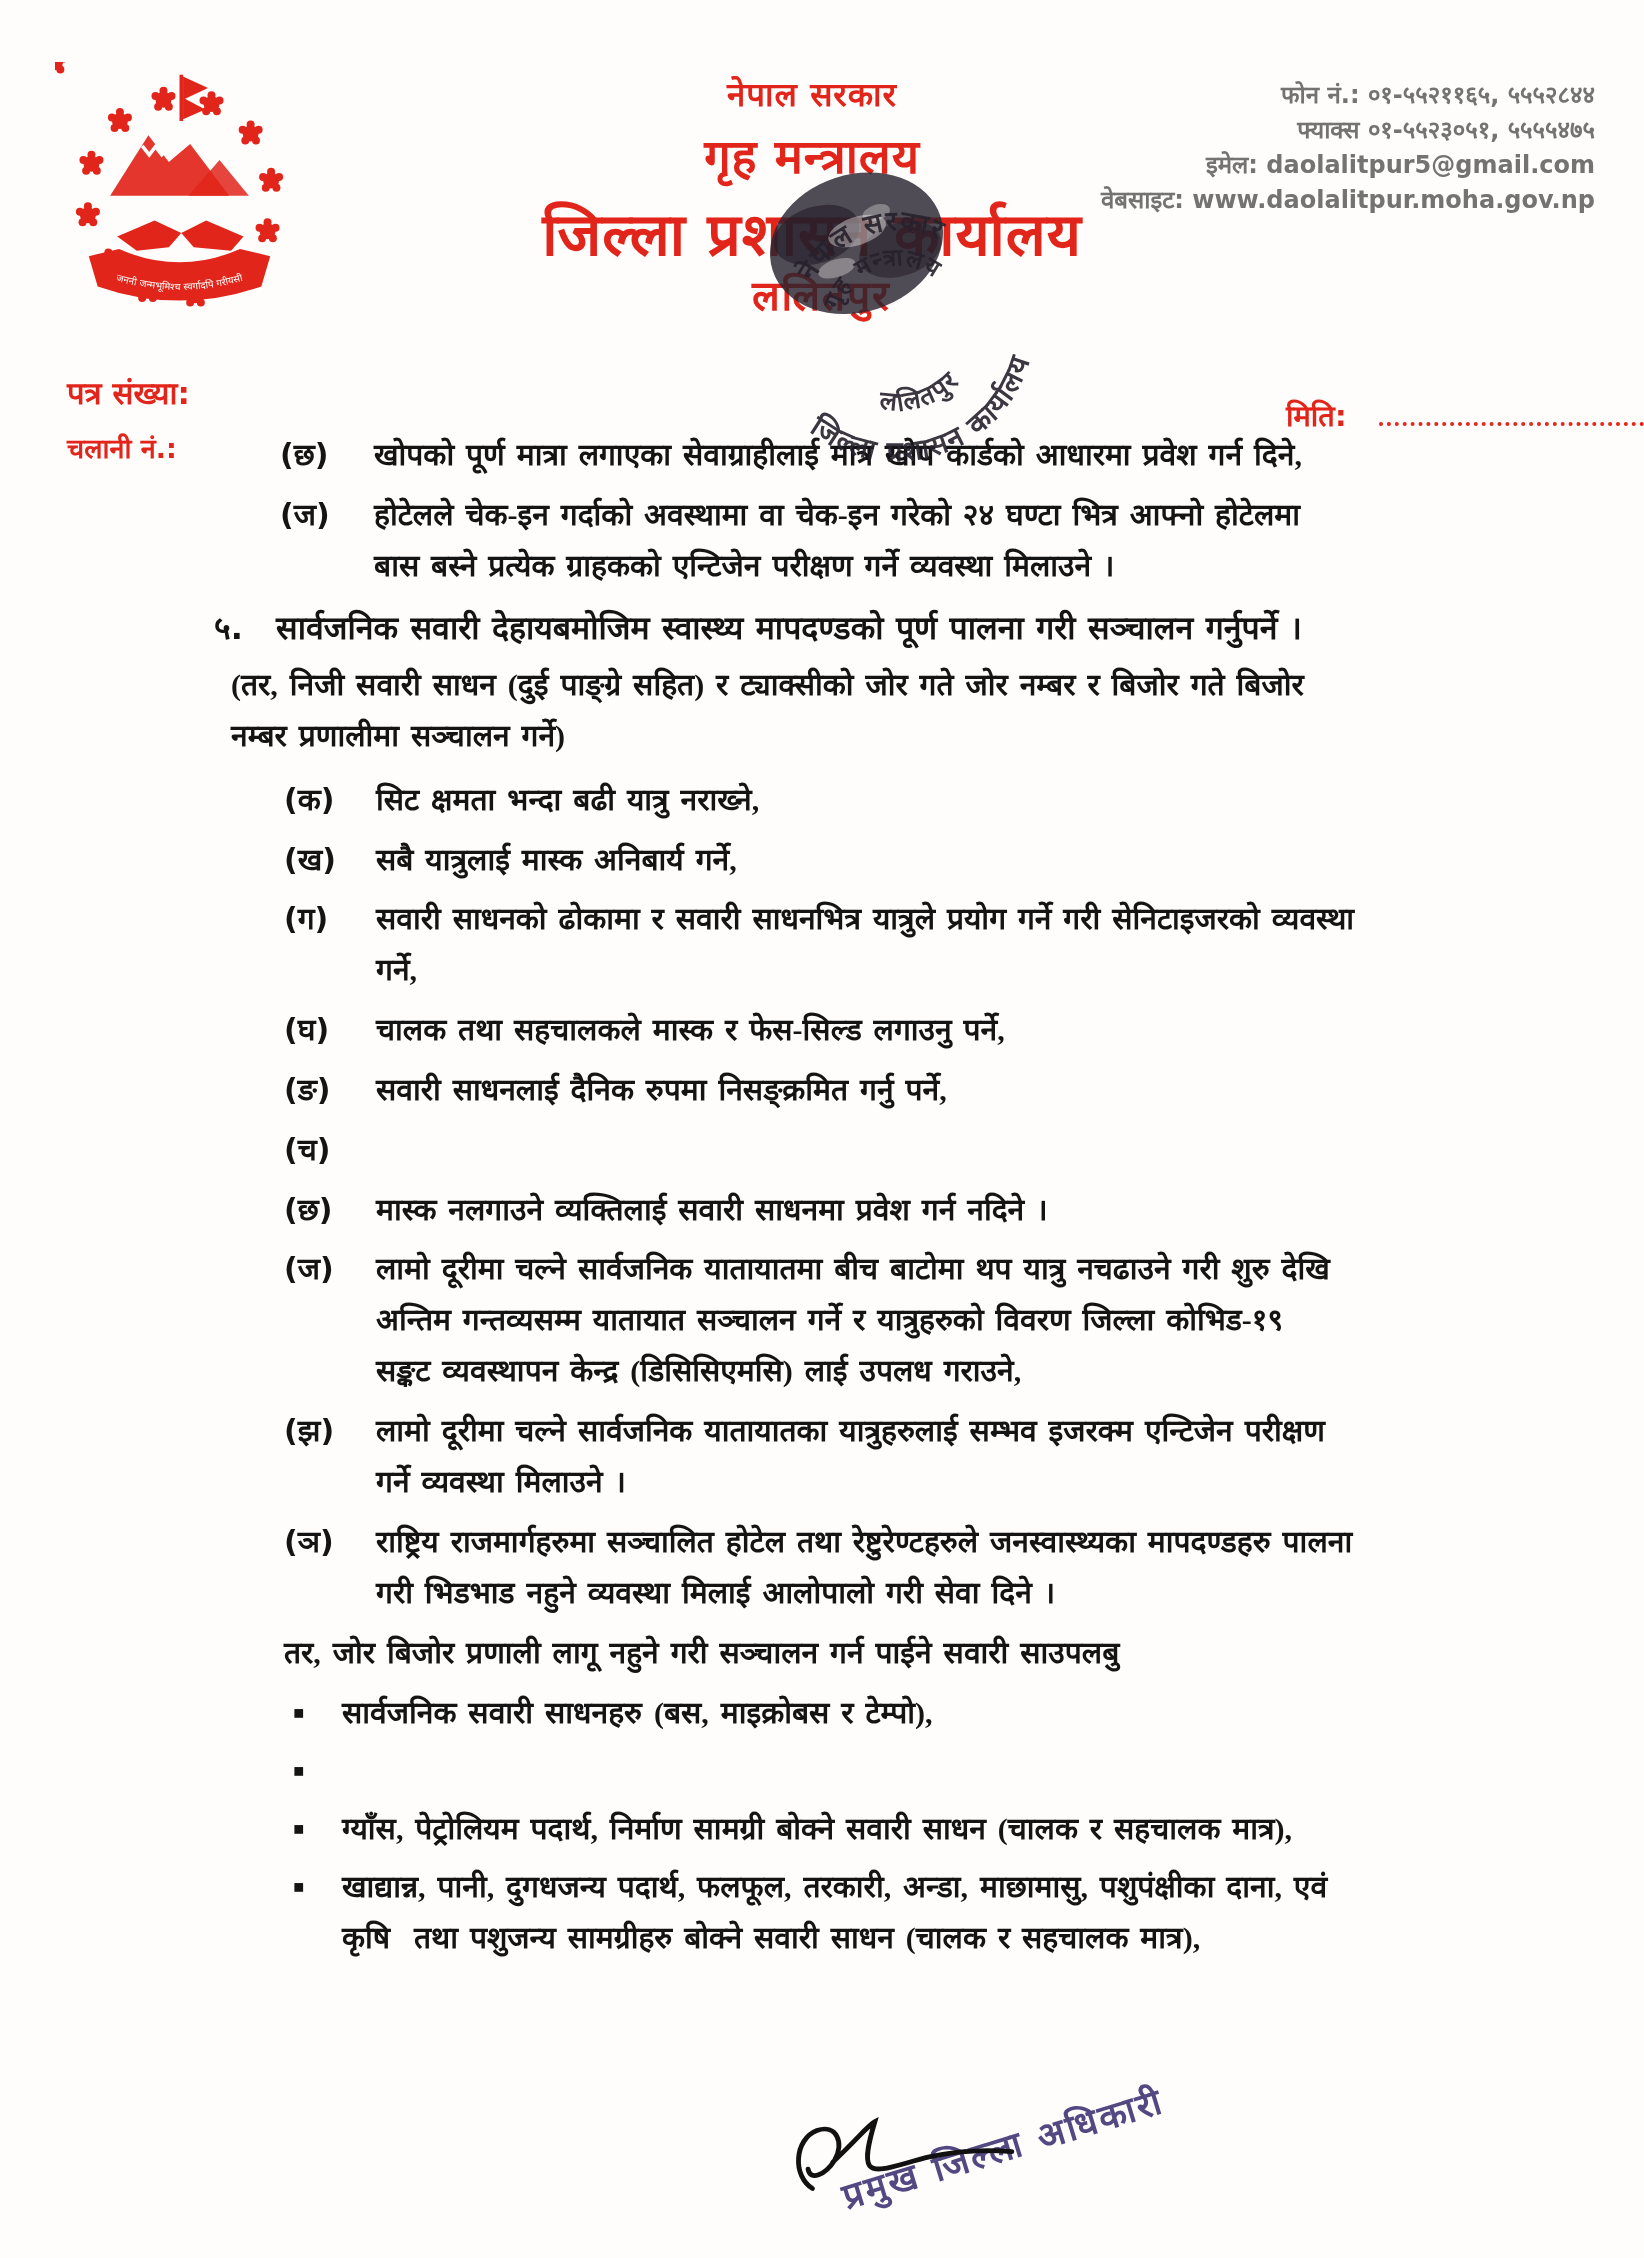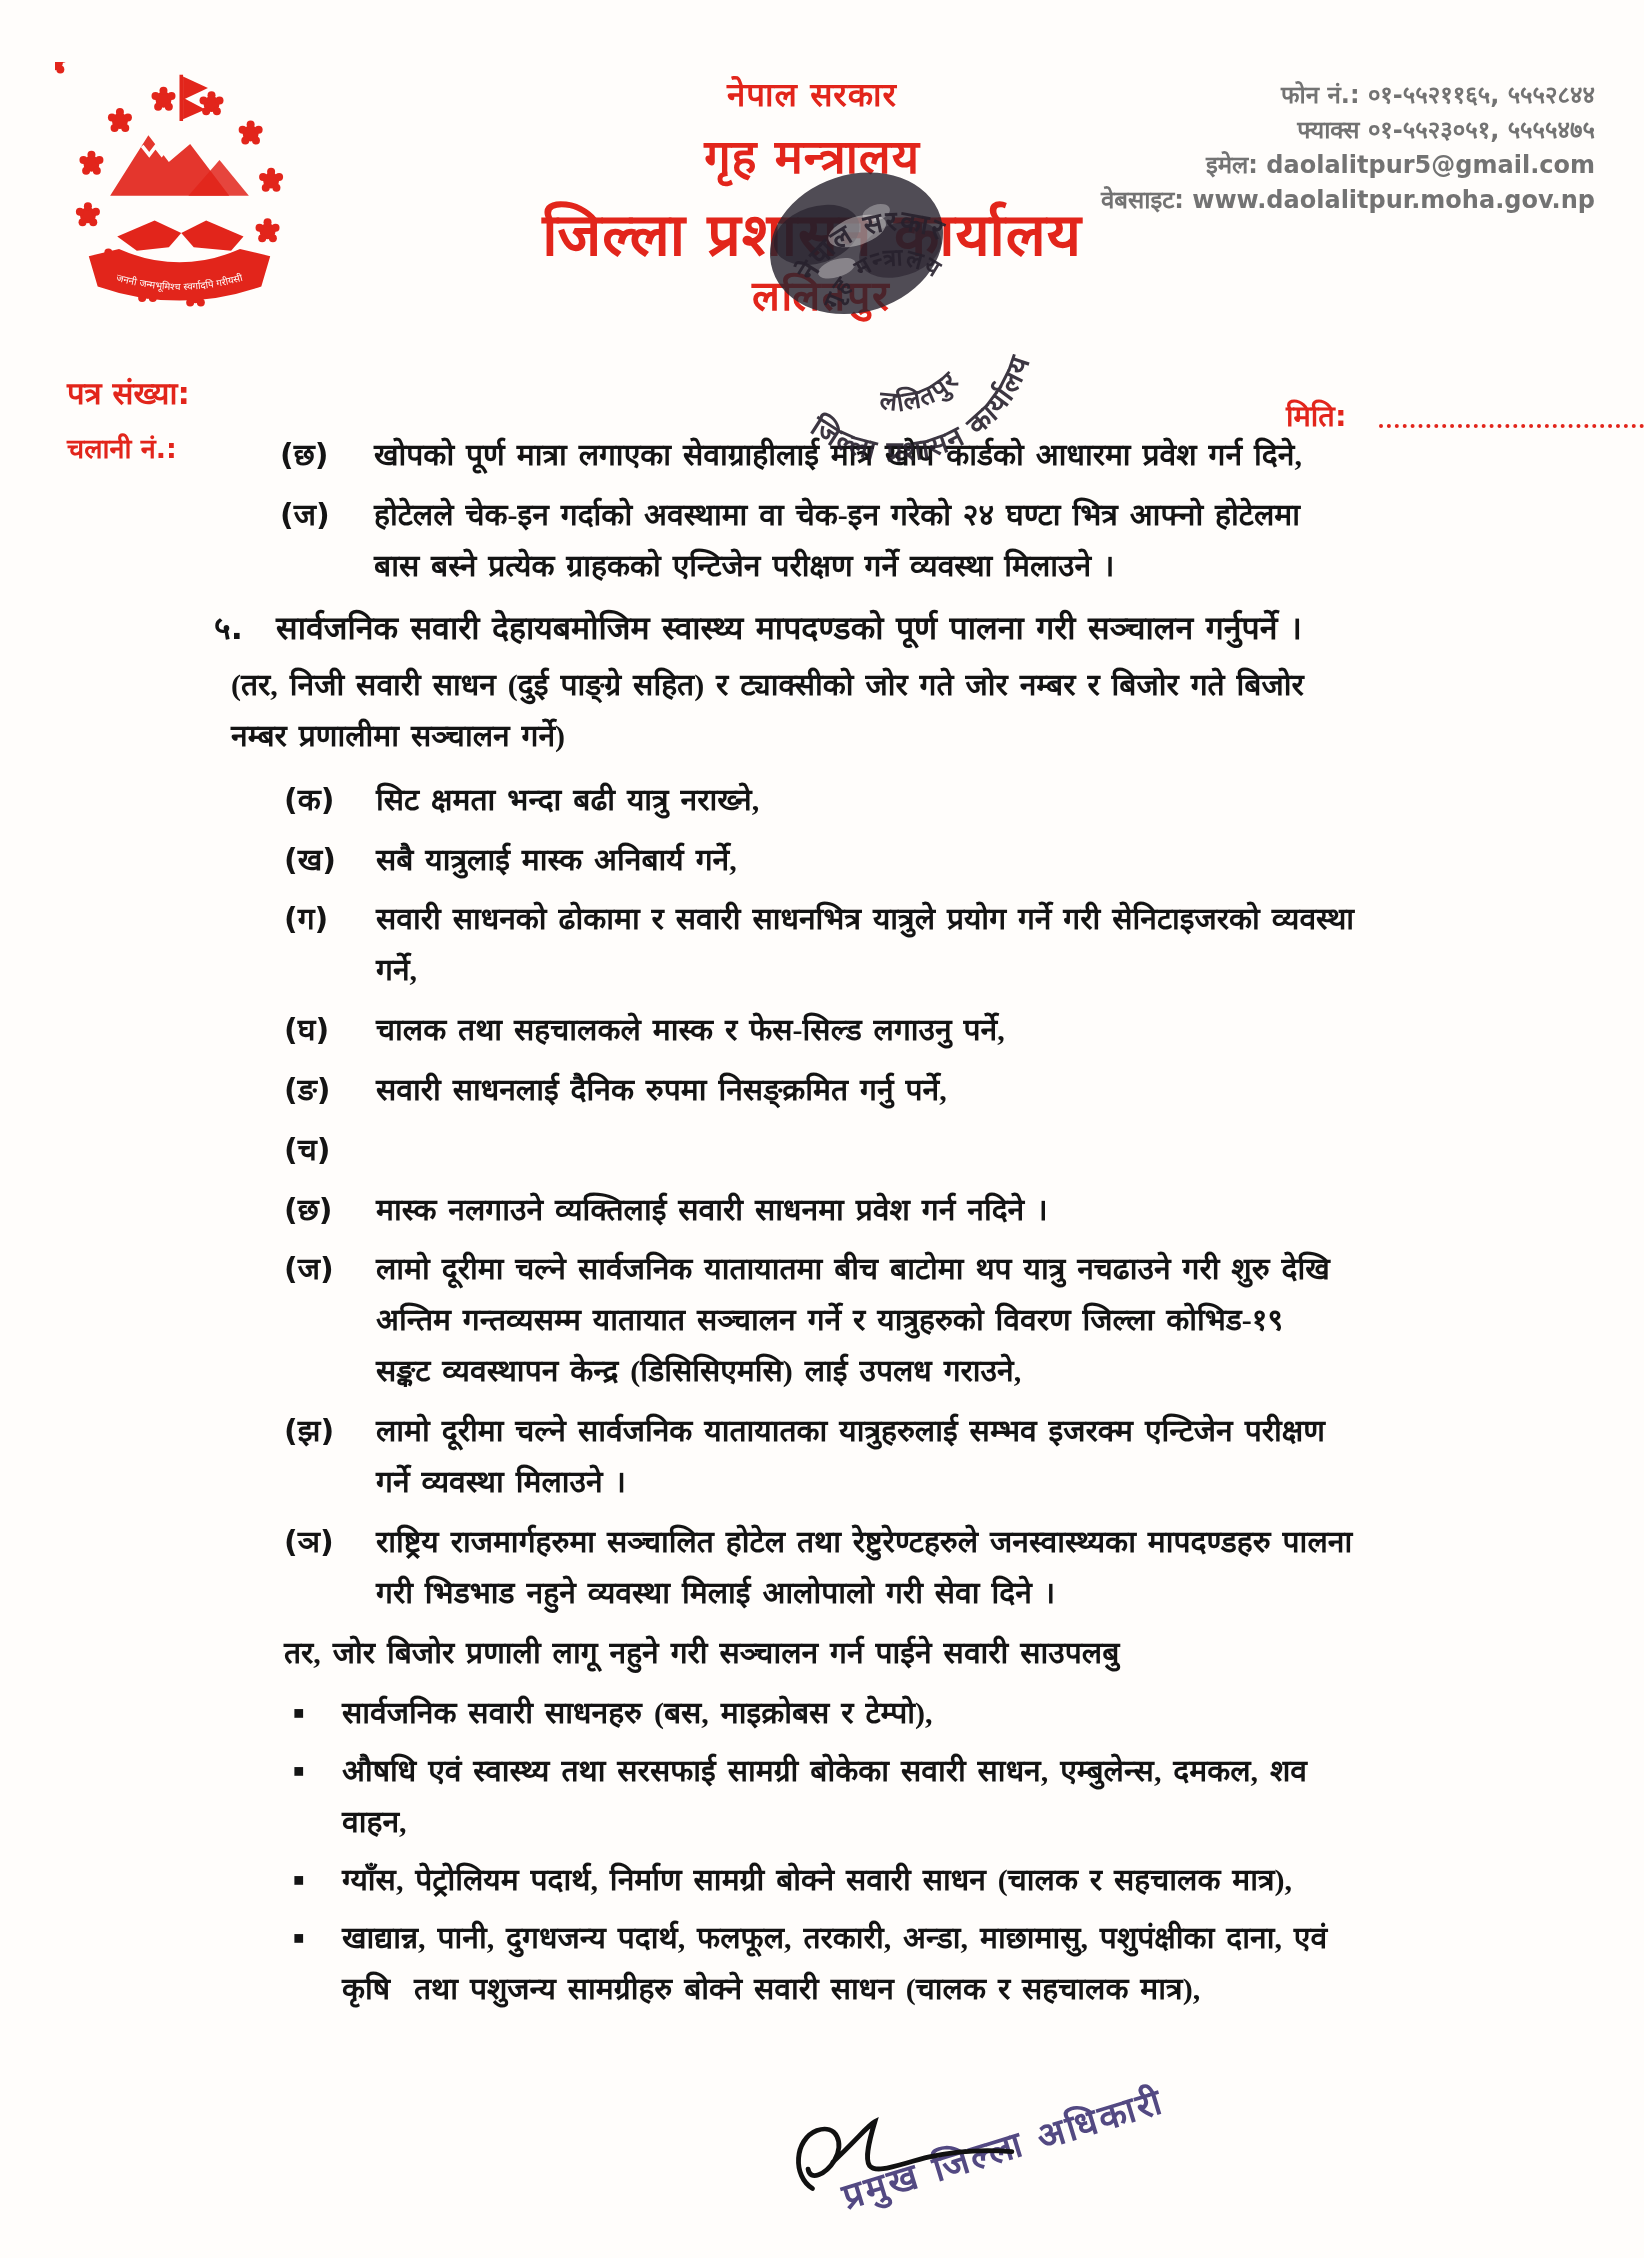--- a/index.html
+++ b/index.html
@@ -16,21 +16,21 @@
   .gov-line{font-size:33px;font-weight:bold;letter-spacing:0.9px;}
   .ministry-line{font-size:47px;font-weight:bold;margin-top:7px;letter-spacing:0.9px;}
   .office-line{font-size:59px;font-weight:bold;margin-top:5.3px;letter-spacing:0.9px;}
   .district-red{left:752px;top:266px;font-size:41px;font-weight:bold;color:#e2251b;z-index:2;letter-spacing:1.8px;}
   .contact{right:49px;top:78px;text-align:right;color:#737373;font-size:24px;font-weight:bold;line-height:35px;}
   .seal{left:706px;top:131px;width:379px;height:379px;z-index:3;}
   .seal text{font-weight:bold;fill:#27212d;opacity:.9;letter-spacing:2px;}
   
   .ref-letter{left:67px;top:371px;font-size:31px;font-weight:bold;color:#e2251b;}
   .ref-chalani{left:67px;top:429px;font-size:27px;font-weight:bold;color:#e2251b;}
-  .miti{left:1286px;top:395px;display:flex;align-items:center;color:#e2251b;gap:29px;}
+  .miti{left:1286px;top:395px;display:flex;align-items:flex-start;color:#e2251b;gap:29px;}
   .miti-label{font-size:29px;font-weight:bold;}
   .miti-dots{display:inline-block;width:265px;height:26.5px;border-bottom:4.4px dotted #e2251b;margin-left:3.5px;margin-bottom:2.6px;}
   
   .body-area{left:132px;top:429px;width:1491px;color:#141414;}
   .item{display:flex;margin-bottom:8.8px;font-size:30px;line-height:51px;font-weight:600;}
   .item .marker{flex:0 0 auto;}
   .item .text{white-space:pre;word-spacing:4.4px;font-family:Liberation Serif, serif;}
   .l1 .marker{margin-left:148px;width:94px;}
   .l2 .marker{margin-left:152px;width:92px;}
   .section{font-size:32px;margin-top:12.4px;margin-bottom:5.3px;}
@@ -212,22 +212,20 @@
     </div>
     <div class="item plain">
       <span class="text">तर, जोर बिजोर प्रणाली लागू नहुने गरी सञ्चालन गर्न पाईने सवारी साउपलबु</span>
     </div>
     <div class="item bullet">
       <span class="marker">▪</span>
       <span class="text">सार्वजनिक सवारी साधनहरु (बस, माइक्रोबस र टेम्पो),</span>
     </div>
     <div class="item bullet">
       <span class="marker">▪</span>
-      <span class="text">औषधि एवं स्वास्थ्य तथा सरसफाई सामग्री बोकेका सवारी साधन, एम्बुलेन्स, दमकल, शव
-वाहन,</span>
     </div>
     <div class="item bullet">
       <span class="marker">▪</span>
       <span class="text">ग्याँस, पेट्रोलियम पदार्थ, निर्माण सामग्री बोक्ने सवारी साधन (चालक र सहचालक मात्र),</span>
     </div>
     <div class="item bullet">
       <span class="marker">▪</span>
       <span class="text">खाद्यान्न, पानी, दुगधजन्य पदार्थ, फलफूल, तरकारी, अन्डा, माछामासु, पशुपंक्षीका दाना, एवं
 कृषि  तथा पशुजन्य सामग्रीहरु बोक्ने सवारी साधन (चालक र सहचालक मात्र),</span>
     </div>

